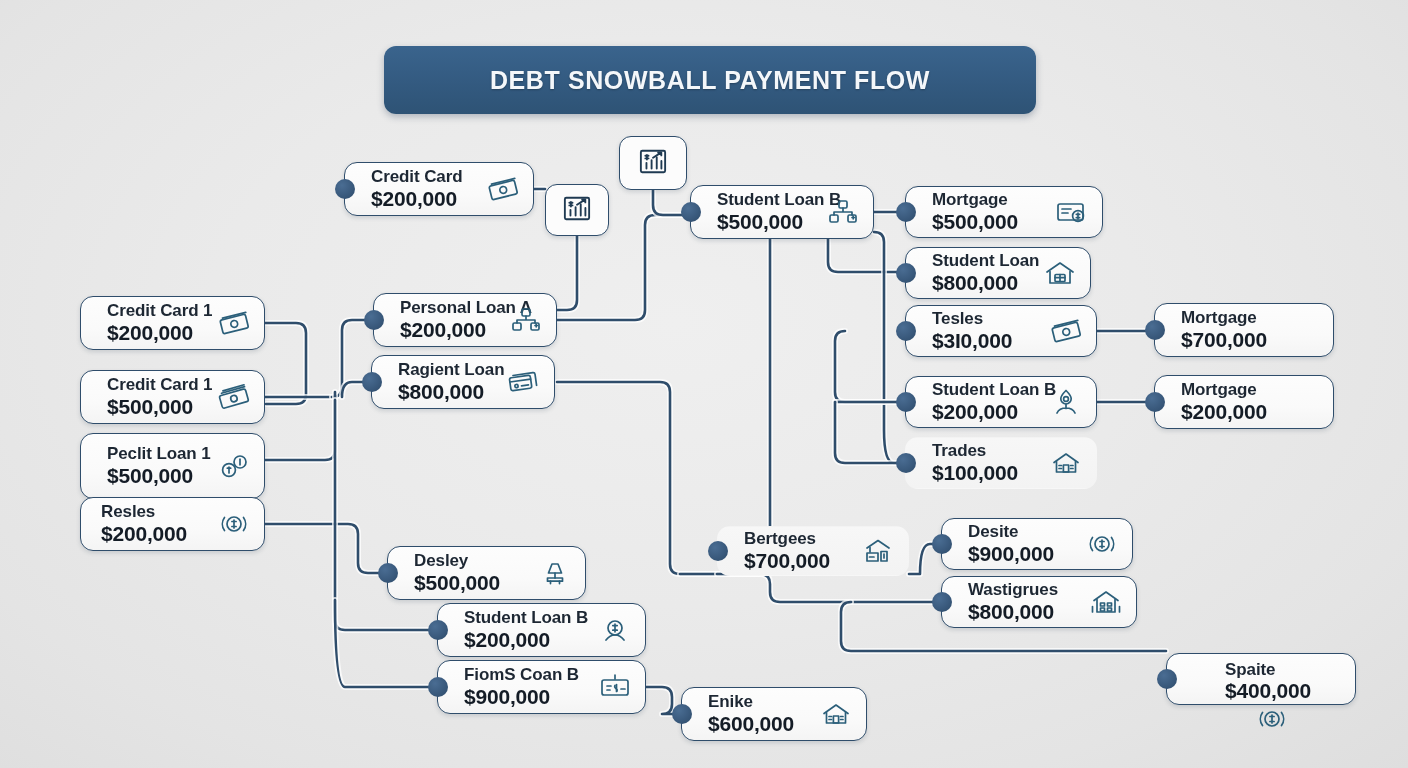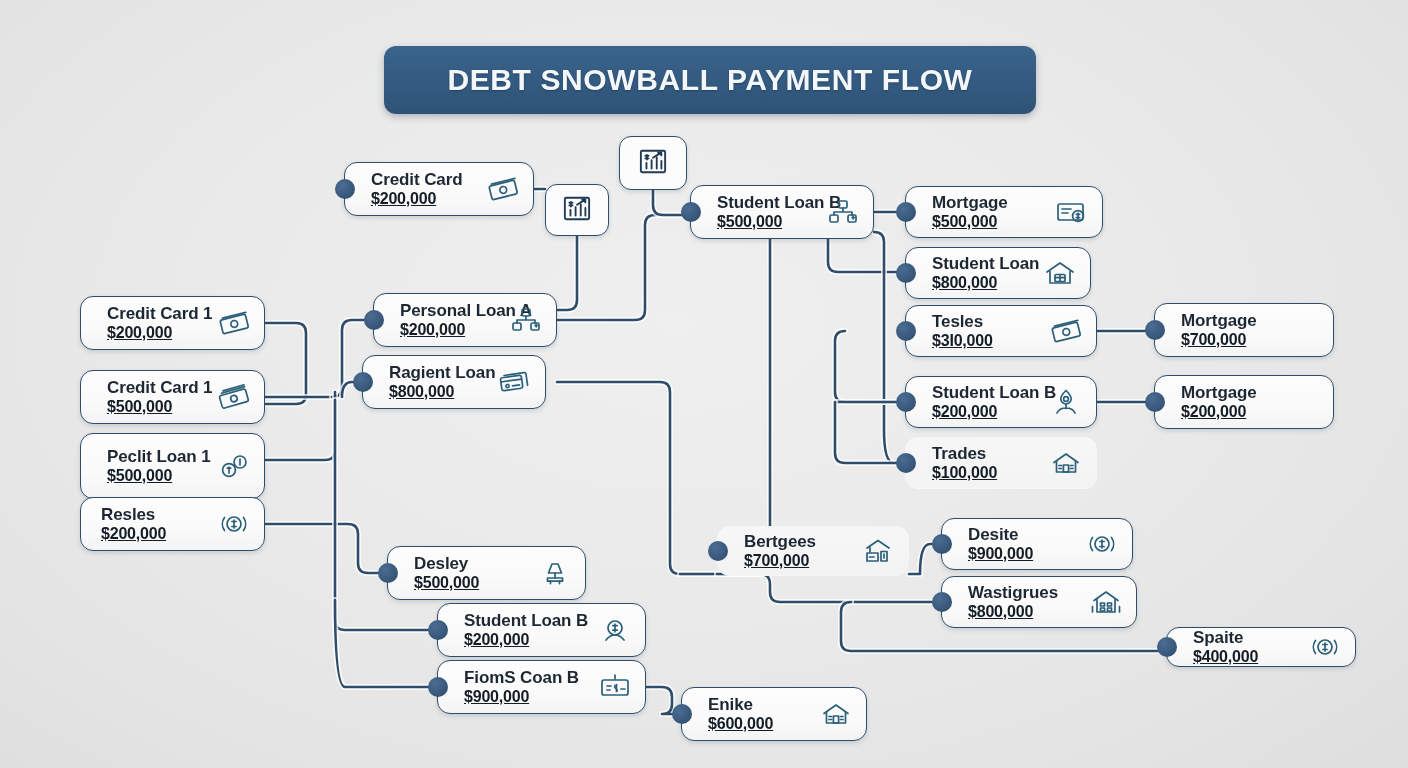--- a/index.html
+++ b/index.html
@@ -25,21 +25,21 @@
     position: absolute;
     left: 384px; top: 46px;
     width: 652px; height: 68px;
     background: linear-gradient(180deg, #3a648d 0%, #335a80 55%, #2e5375 100%);
     border-radius: 12px;
     display: flex; align-items: center; justify-content: center;
     box-shadow: 0 3px 7px rgba(40,60,85,0.30);
   }
   #title-text {
     color: #f4f7fa;
-    font-size: 30px;
+    font-size: 25px;
     font-weight: 700;
     letter-spacing: 0.6px;
     text-shadow: 0 1px 2px rgba(0,0,0,0.28);
     white-space: nowrap;
   }
   
   .node {
     position: absolute;
     background: linear-gradient(180deg, #fdfdfd 0%, #fafafa 60%, #f4f4f4 100%);
     border: 1.6px solid #2f4d6b;
@@ -63,26 +63,25 @@
     min-width: 0;
   }
   .node-label {
     font-size: 17px;
     font-weight: 600;
     color: #1d2733;
     white-space: nowrap;
     letter-spacing: -0.1px;
   }
   .node-amount {
-    font-size: 16px;
+    font-size: 21px;
     font-weight: 700;
     color: #141c26;
     white-space: nowrap;
     letter-spacing: -0.2px;
-    text-decoration: underline;
   }
   .node-icon {
     flex: 0 0 auto;
     margin-left: 8px;
     width: 36px; height: 32px;
     display: flex; align-items: center; justify-content: center;
     color: #2b5f7a;
   }
   .node-icon svg { display: block; }
   
@@ -258,21 +257,21 @@
           <svg viewBox="0 0 34 28" width="34" height="28">
             <g stroke="currentColor" fill="none" stroke-width="1.7" stroke-linecap="round" stroke-linejoin="round">
       <rect x="13" y="3" width="8" height="7" rx="1.4"></rect>
       <rect x="4" y="17" width="8" height="7" rx="1.4"></rect>
       <rect x="22" y="17" width="8" height="7" rx="1.4"></rect>
       <path d="M17 10v4M8 17v-3h18v3M26 19.5h2.5M27.2 18.2v2.6"></path>
             </g>
           </svg>
         </span>
       </div>
-      <div class="node" style="left: 362px; top: 355px; width: 184px; height: 54px;">
+      <div class="node" style="left: 371px; top: 355px; width: 184px; height: 54px;">
         <span class="dot"></span>
         <div class="node-text">
           <span class="node-label">Ragient Loan</span>
           <span class="node-amount">$800,000</span>
         </div>
         <span class="node-icon">
           <svg viewBox="0 0 34 28" width="34" height="28">
             <g stroke="currentColor" fill="none" stroke-width="1.7" stroke-linecap="round" stroke-linejoin="round" transform="rotate(-8 17 14)">
       <rect x="3" y="8" width="21" height="13" rx="2"></rect>
               <path d="M3 12h21"></path>
@@ -510,21 +509,21 @@
           <span class="node-amount">$700,000</span>
         </div>
       </div>
       <div class="node" style="left: 1154px; top: 375px; width: 180px; height: 54px;">
         <span class="dot"></span>
         <div class="node-text">
           <span class="node-label">Mortgage</span>
           <span class="node-amount">$200,000</span>
         </div>
       </div>
-      <div class="node" style="left: 1166px; top: 627px; width: 190px; height: 40px;">
+      <div class="node" style="left: 1166px; top: 653px; width: 190px; height: 52px; flex-direction: column;">
         <span class="dot"></span>
         <div class="node-text">
           <span class="node-label">Spaite</span>
           <span class="node-amount">$400,000</span>
         </div>
         <span class="node-icon">
           <svg viewBox="0 0 34 28" width="34" height="28">
             <g stroke="currentColor" fill="none" stroke-width="1.7" stroke-linecap="round" stroke-linejoin="round">
       <circle cx="17" cy="14" r="7"></circle>
               <path d="M17 10v8M14.9 11.5h4.2M14.9 16.5h4.2"></path>

